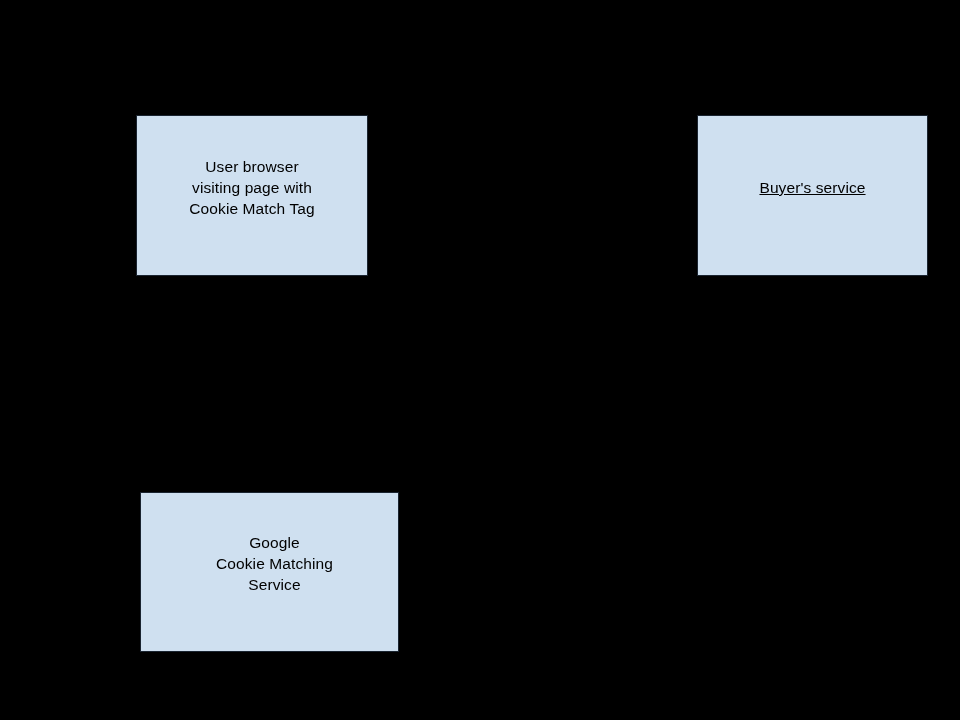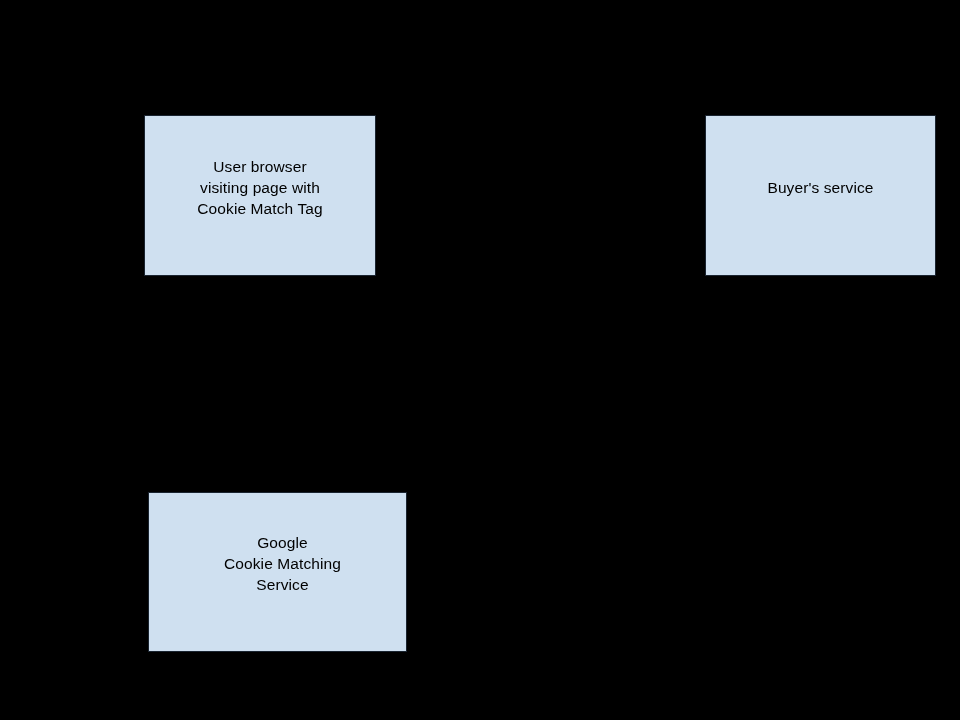--- a/index.html
+++ b/index.html
@@ -17,21 +17,20 @@
     font-family: "Liberation Sans", sans-serif;
   }
   .node {
     position: absolute;
     box-sizing: border-box;
     background: #cfe0f0;
     border: 1px solid #1a2430;
     display: flex;
     align-items: center;
     justify-content: center;
-    margin-left: 8px;
   }
   .node-label {
     color: #000000;
     font-family: "Liberation Sans", sans-serif;
     font-size: 15.5px;
     line-height: 21px;
     text-align: center;
     white-space: pre-line;
     letter-spacing: 0.1px;
   }
@@ -49,20 +48,21 @@
 
   
   #node-buyer-service {
     left: 697px;
     top: 115px;
     width: 231px;
     height: 161px;
   }
   #node-buyer-service .node-label {
     transform: translateY(-8px);
+    text-decoration: underline;
   }
 
   
   #node-google-cms {
     left: 140px;
     top: 492px;
     width: 259px;
     height: 160px;
   }
   #node-google-cms .node-label {

